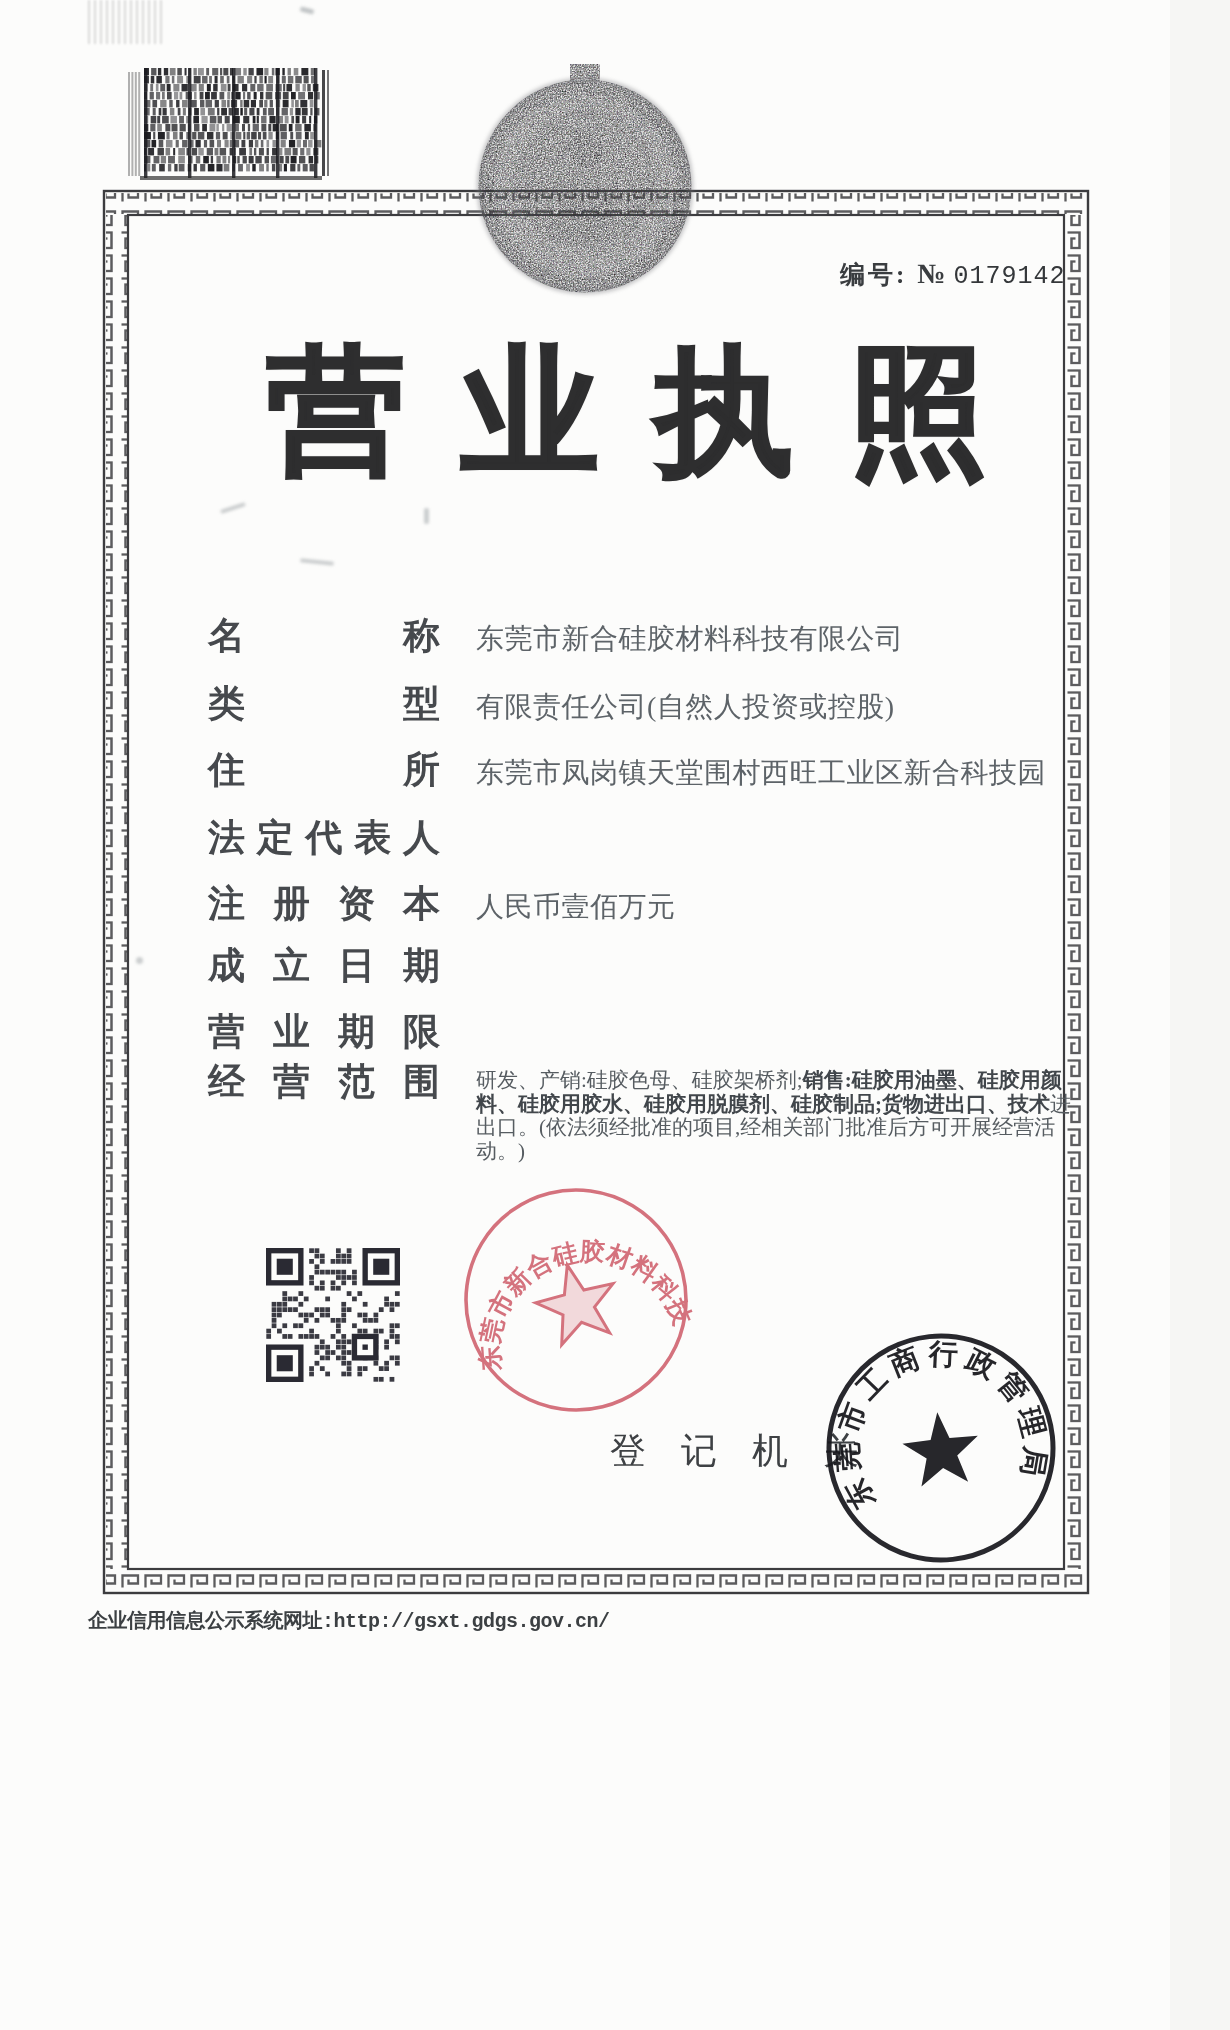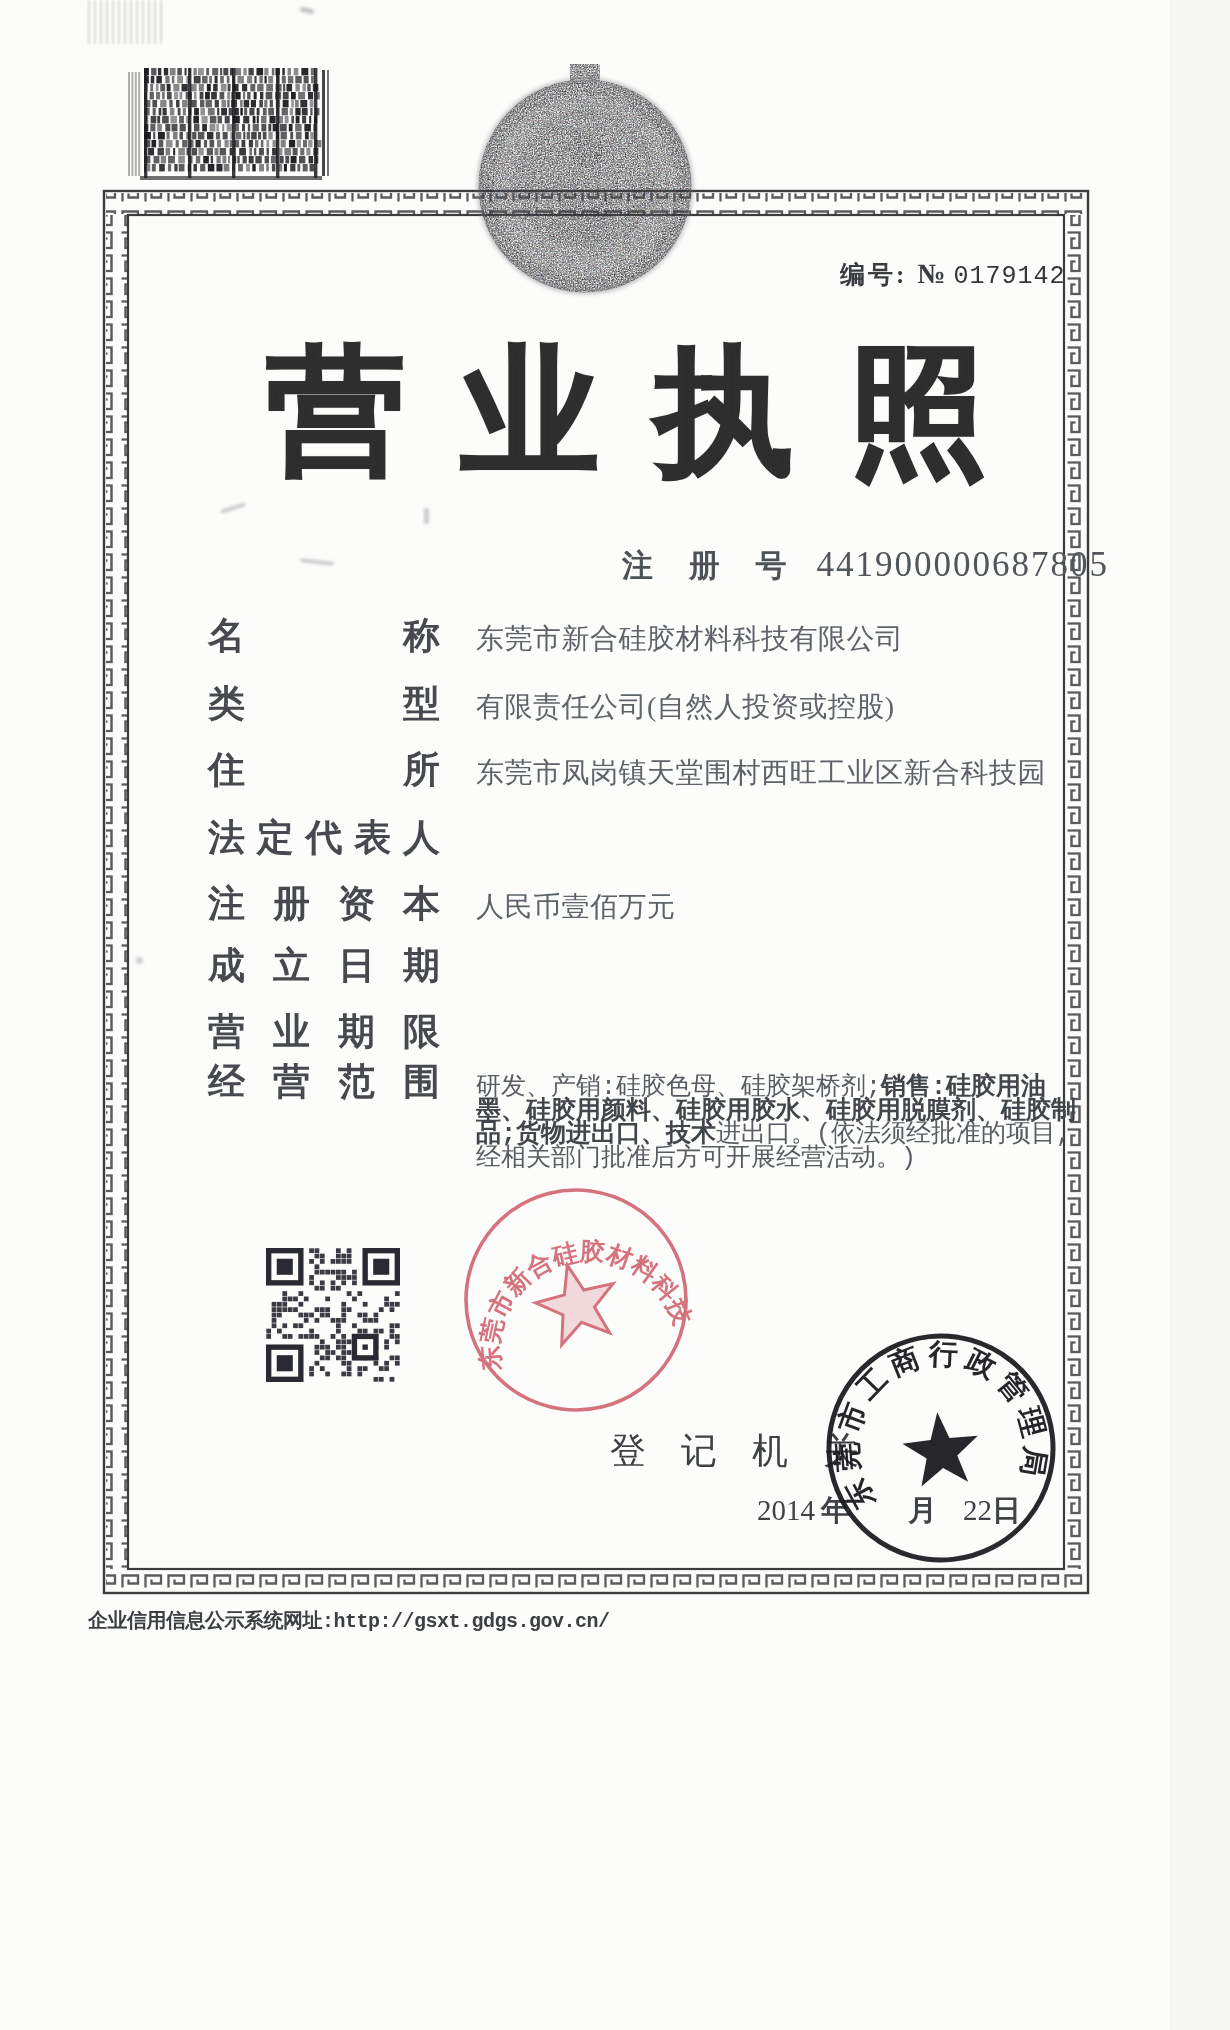--- a/index.html
+++ b/index.html
@@ -23,21 +23,21 @@
   .regline{top:545px;left:622px;white-space:nowrap;}
   .regline .rl{font-size:31px;letter-spacing:14px;font-weight:600;color:#4d5256;}
   .regline .rn{font-size:35px;margin-left:16px;letter-spacing:2px;color:#51565a;}
 
   
   .frow{position:absolute;left:208px;width:885px;height:44px;}
   .flabel{position:absolute;left:0;top:0;width:232px;display:flex;justify-content:space-between;
           font-size:37px;font-weight:600;color:#46494d;line-height:40px;}
   .fvalue{position:absolute;left:268px;top:6px;width:614px;font-size:28px;color:#5d6368;
           letter-spacing:.5px;line-height:34px;white-space:nowrap;}
-  .fvalue.scope{top:14px;font-size:25px;line-height:23.6px;letter-spacing:0;color:#565c61;white-space:normal;font-family:Liberation Mono, monospace;}
+  .fvalue.scope{top:7px;font-size:21px;line-height:23.6px;letter-spacing:0;color:#565c61;white-space:normal;}
   .scope .seg-b{font-weight:700;color:#41464b;}
 
   .registrar{top:1427px;left:610px;font-size:36px;font-weight:400;letter-spacing:13px;color:#3e4144;}
   .dateline{top:1491px;left:757px;font-size:29px;color:#3f4347;white-space:nowrap;}
   .dateline .du{margin-left:6px;font-weight:600;}
   .dateline .mu{margin-left:58px;font-weight:600;}
   .dateline .dd{margin-left:26px;}
   .dateline .ddu{font-weight:700;}
 
   .footer-left{top:1607px;left:88px;font-size:20px;font-weight:600;color:#3c4043;
@@ -457,23 +457,20 @@
     </g>
     <circle cx="125" cy="132" r="106" fill="none" stroke="#77777b" stroke-width="4" opacity=".5" filter="url(#softb)"></circle>
   </svg>
 
   <div class="abs serial">
     <span class="lab">编号:</span><span class="numero">№</span><span class="digits">0179142</span>
   </div>
 
   <h1 class="abs title">营业执照</h1>
 
-  <div class="abs regline">
-    <span class="rl">注 册 号</span><span class="rn">441900000687805</span>
-  </div>
 
   <div id="fields">
       <div class="frow" style="top: 616px;">
         <div class="flabel">
           <span>名</span>
           <span>称</span>
         </div>
         <div class="fvalue">东莞市新合硅胶材料科技有限公司</div>
       </div>
       <div class="frow" style="top: 684px;">
@@ -729,23 +726,20 @@
       <circle cx="136" cy="140" r="110" fill="none" stroke="#cf5f6c" stroke-width="3.6"></circle>
       <path id="arcC" d="M46 191.7 A90 90 0 1 1 226 191.7" fill="none" transform="translate(0,0)"></path>
       <text font-size="25" font-weight="600" fill="#cf5f6c" letter-spacing="2">
         <textPath href="#arcC" startOffset="2" textLength="382">东莞市新合硅胶材料科技有限公司</textPath>
       </text>
       <path d="M0,-42 L10,-13.8 L39.9,-13 L16.2,5.3 L24.7,34 L0,17 L-24.7,34 L-16.2,5.3 L-39.9,-13 L-10,-13.8 Z" transform="translate(136,146)" fill="rgba(207,95,108,0.25)" stroke="#cf5f6c" stroke-width="3"></path>
     </g>
   </svg>
 
   <div class="abs registrar">登 记 机 关</div>
-  <div class="abs dateline">
-    <span class="dy">2014</span><span class="du">年</span><span class="mu">月</span><span class="dd">22</span><span class="ddu">日</span>
-  </div>
 
   <svg class="abs" style="left:815px;top:1322px;" width="256" height="256">
     <g transform="rotate(-6 126 126)" opacity=".92">
       <circle cx="126" cy="126" r="112" fill="none" stroke="#17171c" stroke-width="5"></circle>
       <path id="arcR" d="M57.2 174.2 A84 84 0 1 1 194.8 174.2" fill="none"></path>
       <text font-size="29" font-weight="700" fill="#141419" letter-spacing="4">
         <textPath href="#arcR" startOffset="2" textLength="352">东莞市工商行政管理局</textPath>
       </text>
       <path d="M0,-42 L10,-13.8 L39.9,-13 L16.2,5.3 L24.7,34 L0,17 L-24.7,34 L-16.2,5.3 L-39.9,-13 L-10,-13.8 Z" transform="translate(126,130) scale(0.95)" fill="#15151a"></path>
     </g>

